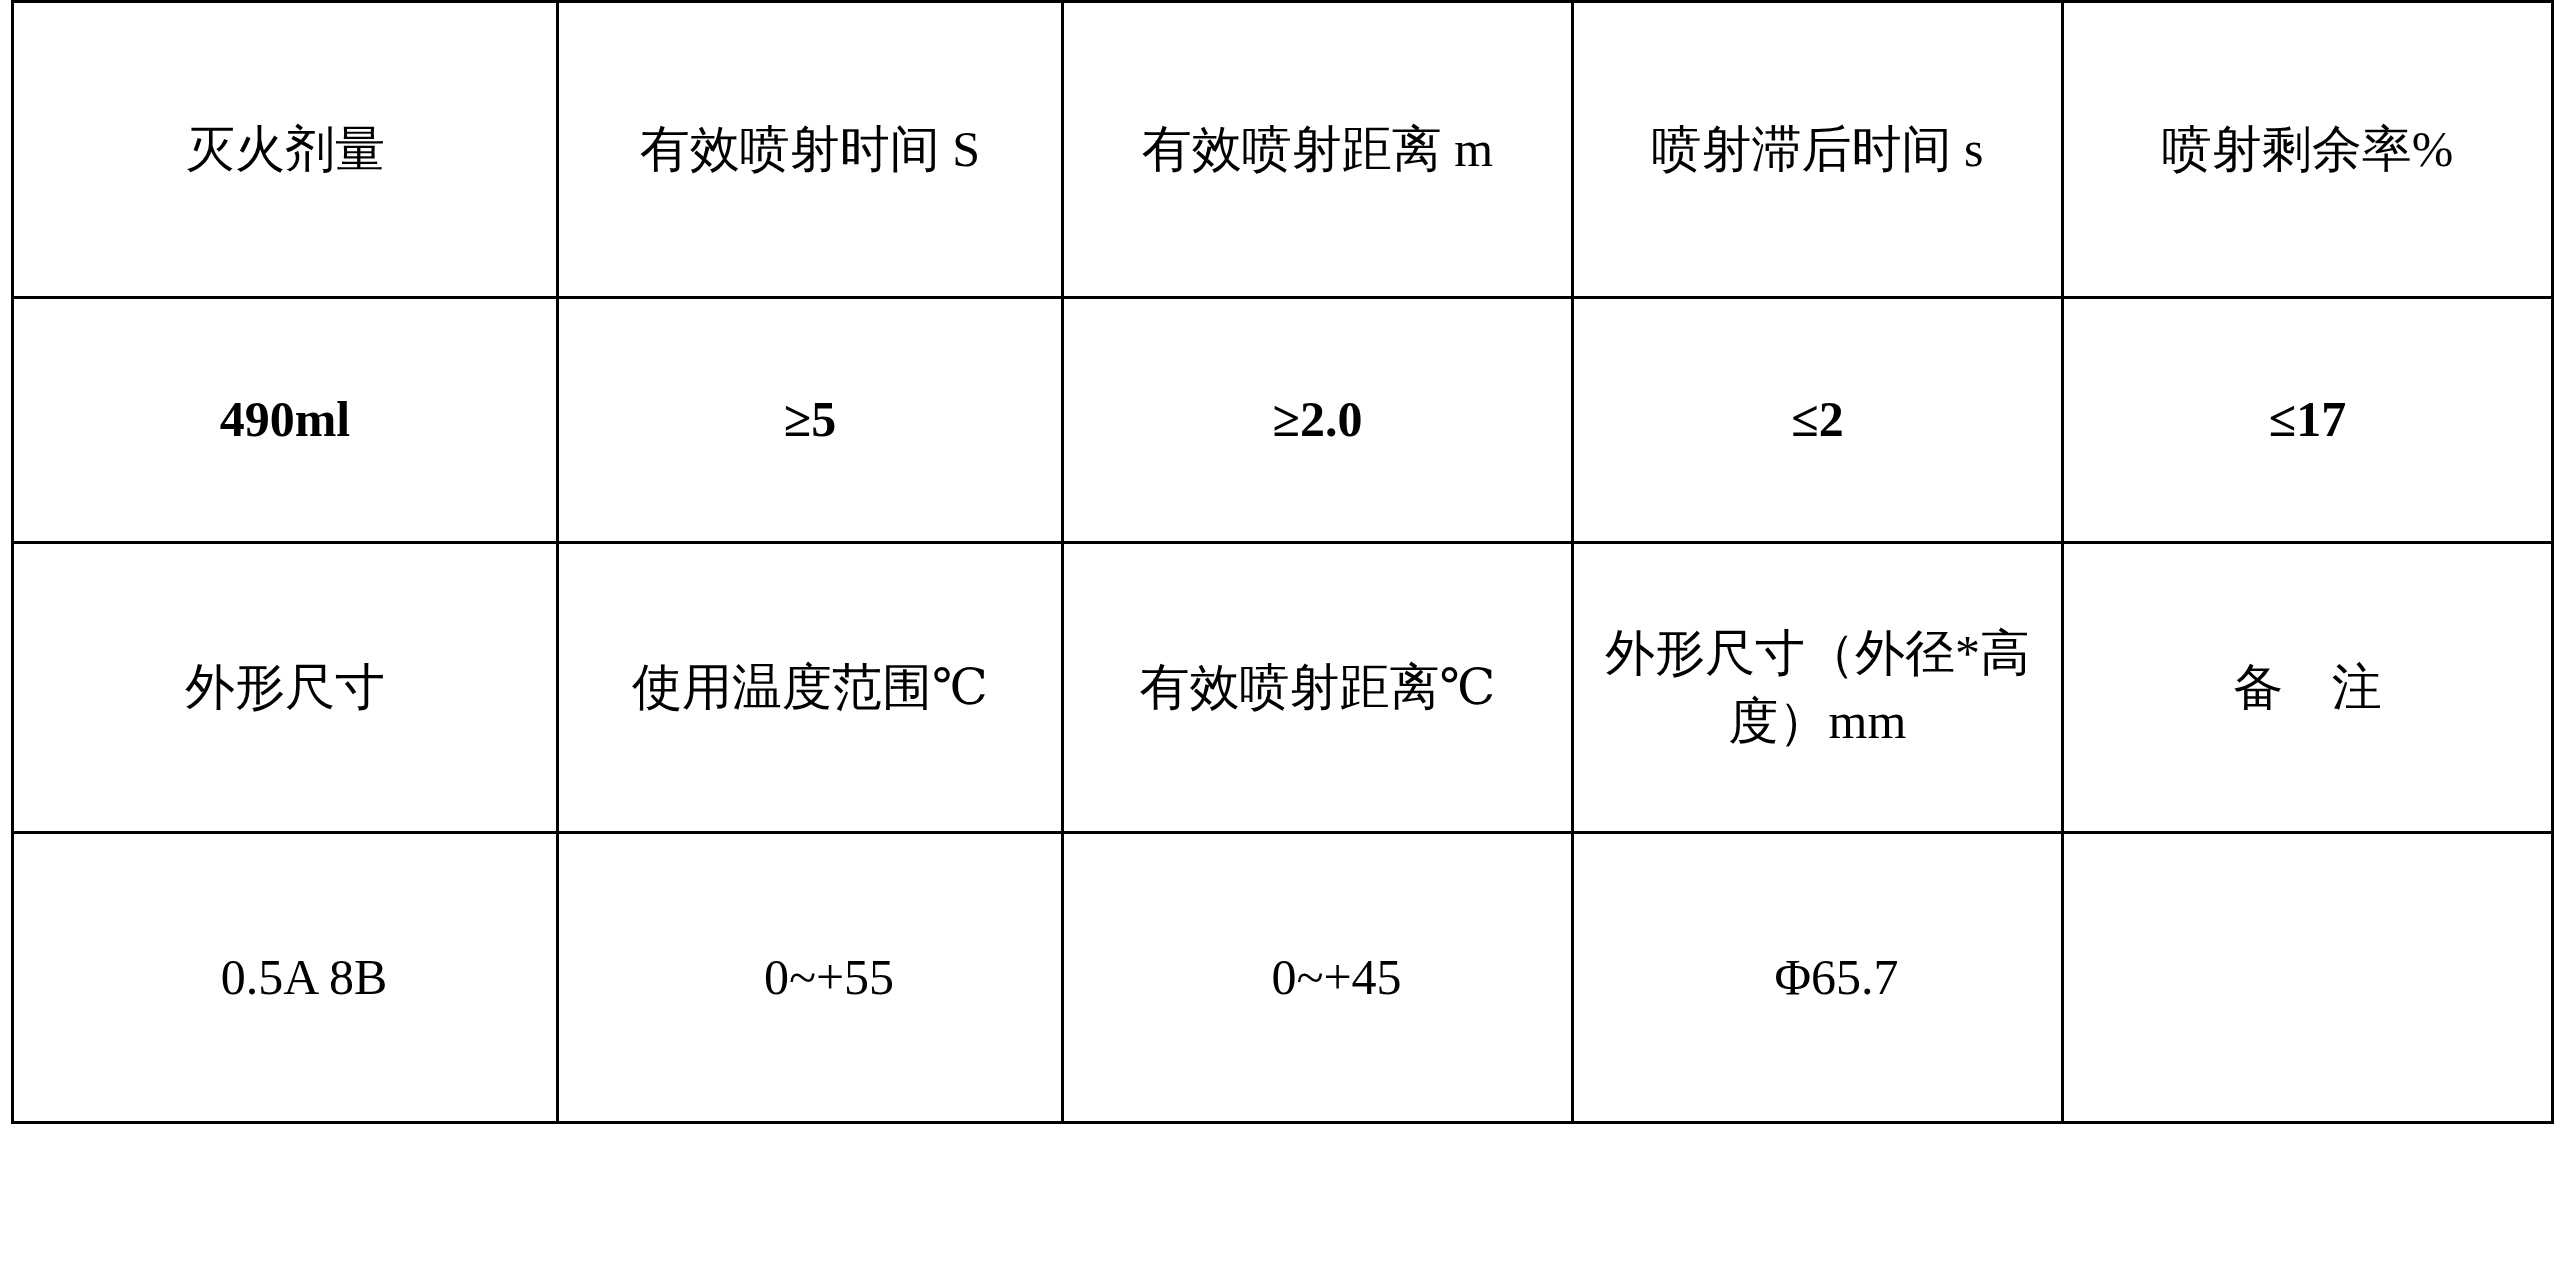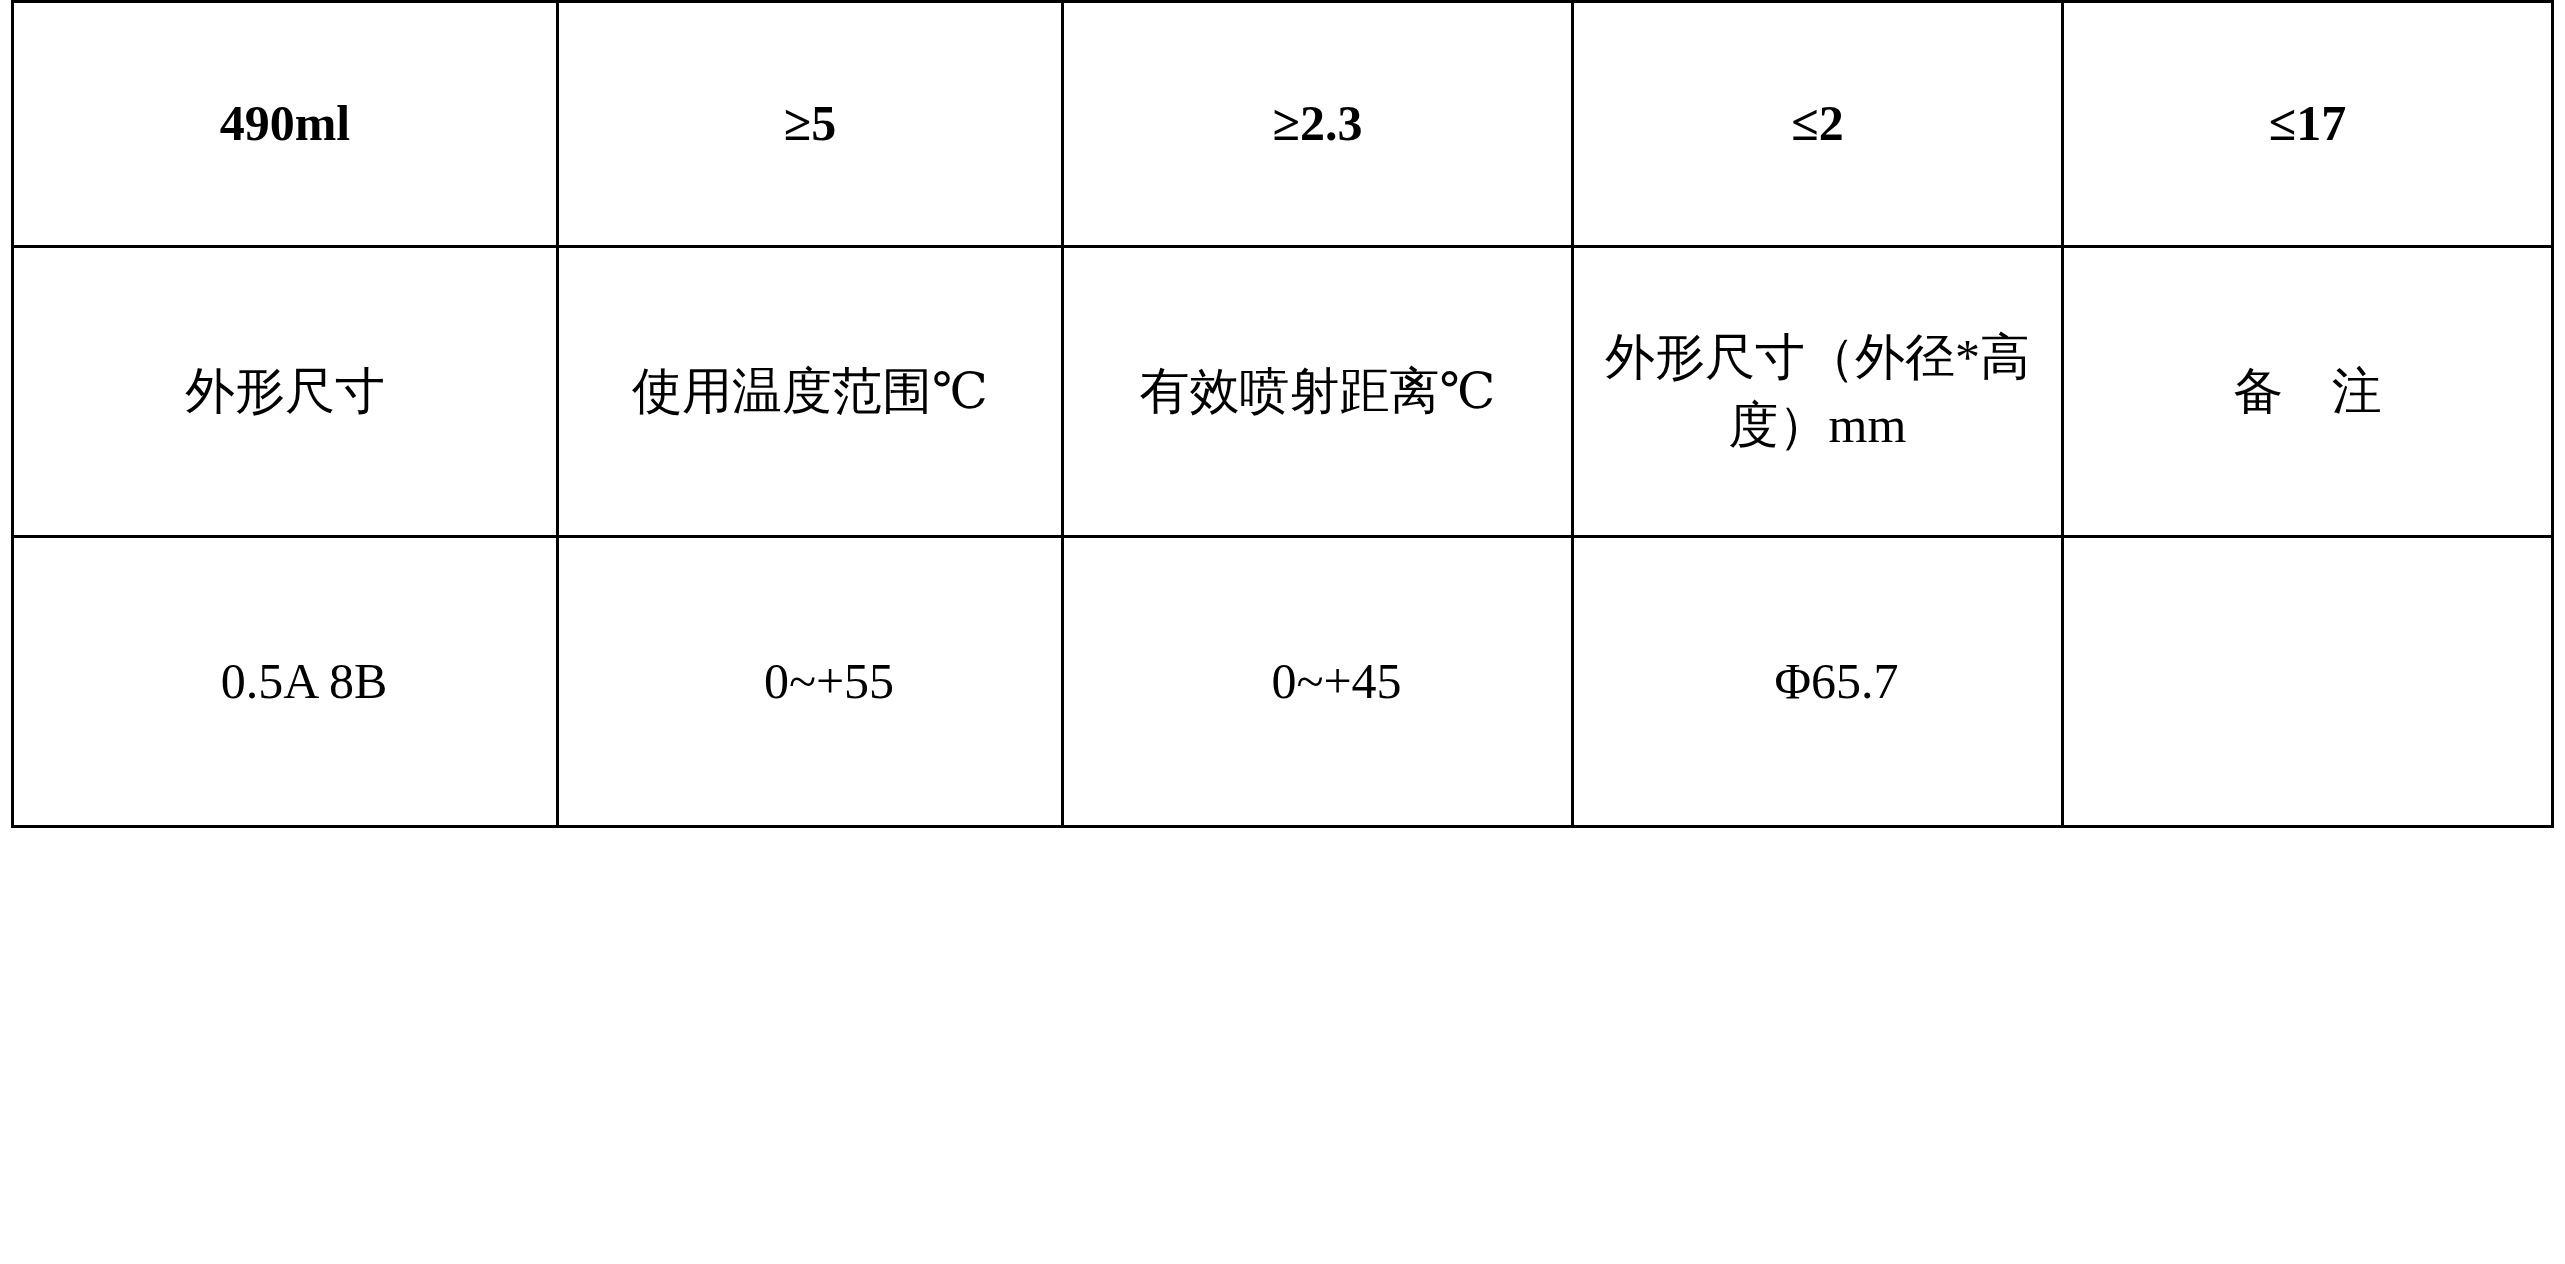--- a/index.html
+++ b/index.html
@@ -65,29 +65,46 @@
   }
 </style>
 </head>
 <body>
 
 <div class="page">
 
 
   <table class="param-table">
     <tbody>
+      <tr class="row-head">
+        <td class="col-a">
+            <span class="cell-wrap">灭火剂量</span>
+          </td>
+        <td class="col-b">
+            <span class="cell-wrap">有效喷射时间 S</span>
+          </td>
+        <td class="col-c">
+            <span class="cell-wrap">有效喷射距离 m</span>
+          </td>
+        <td class="col-d">
+            <span class="cell-wrap">喷射滞后时间 s</span>
+          </td>
+        <td class="col-e">
+            <span class="cell-wrap">喷射剩余率%</span>
+          </td>
+      </tr>
       <tr class="row-vals">
         <td class="col-a">
             <span class="cell-wrap">490ml</span>
           </td>
         <td class="col-b">
             <span class="cell-wrap">≥5</span>
           </td>
         <td class="col-c">
-            <span class="cell-wrap">≥2.3</span>
+            <span class="cell-wrap">≥2.0</span>
           </td>
         <td class="col-d">
             <span class="cell-wrap">≤2</span>
           </td>
         <td class="col-e">
             <span class="cell-wrap">≤17</span>
           </td>
       </tr>
       <tr class="row-head2">
         <td class="col-a">

